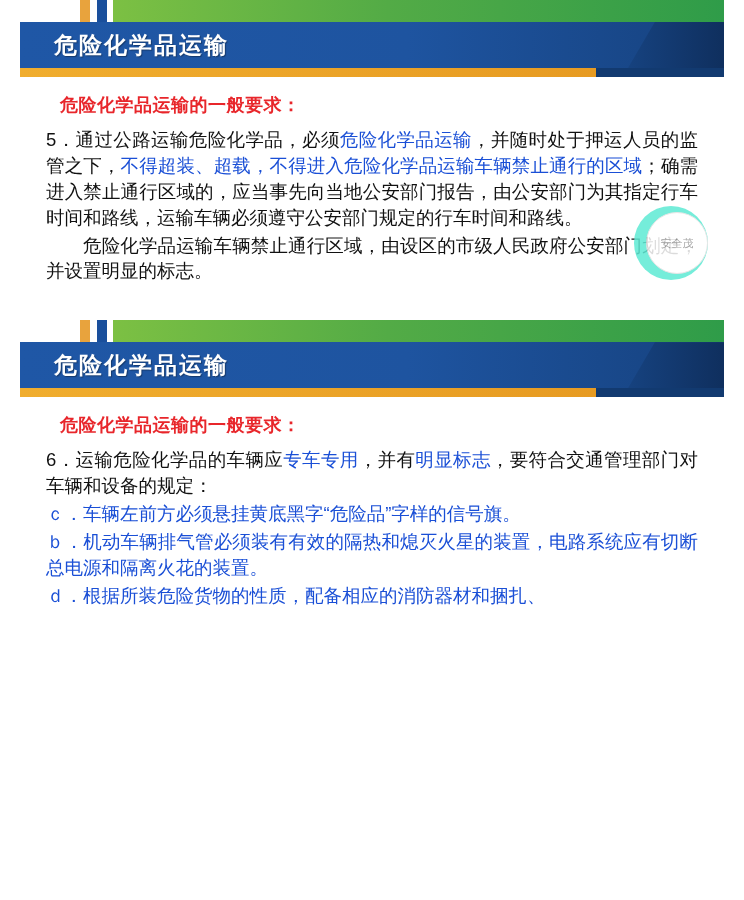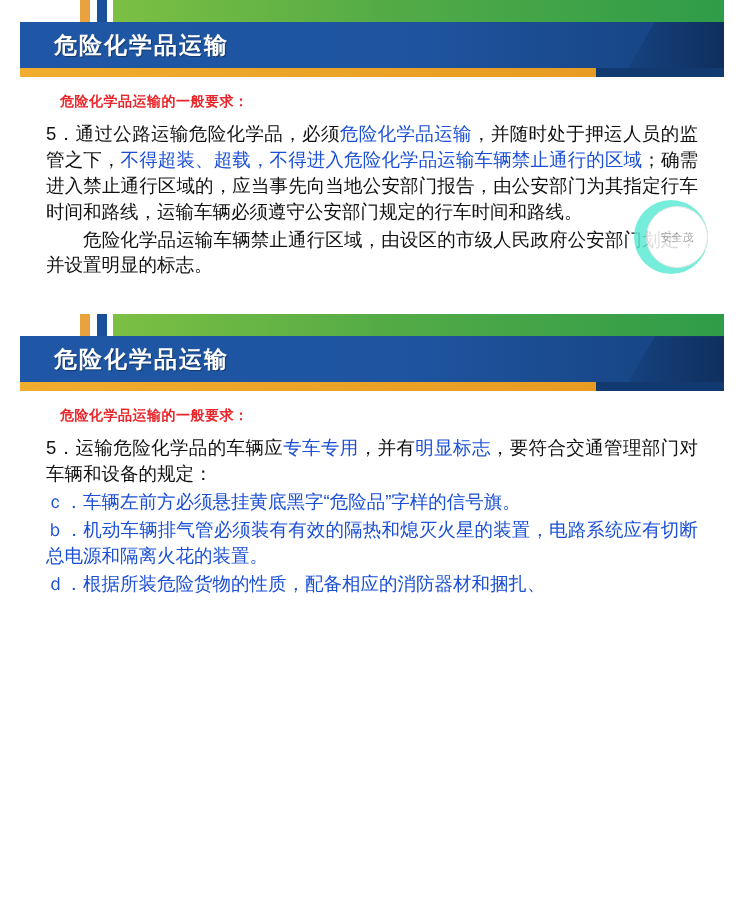--- a/index.html
+++ b/index.html
@@ -79,21 +79,21 @@
     width: 128px;
     background: #123a70;
   }
   
   .content {
     padding: 14px 26px 8px 26px;
     position: relative;
   }
   .section-head {
     color: #e8262b;
-    font-size: 14px;
+    font-size: 18px;
     font-weight: bold;
     margin: 2px 0 10px 14px;
     letter-spacing: 0.5px;
   }
   p.para {
     margin: 0 0 2px 0;
     font-size: 18.5px;
     line-height: 1.40;
     color: #111111;
     text-align: justify;
@@ -193,21 +193,21 @@
     </div>
 
     <div class="underbar">
       <div class="u-orange"></div>
       <div class="u-dark"></div>
     </div>
 
     <div class="content">
       <div class="section-head">危险化学品运输的一般要求：</div>
       <div id="body-1">
-          <p class="para"><span class="black">5．运输危险化学品的车辆应</span><span class="hl">专车专用</span><span class="black">，并有</span><span class="hl">明显标志</span><span class="black">，要符合交通管理部门对车辆和设备的规定：</span></p>
+          <p class="para"><span class="black">6．运输危险化学品的车辆应</span><span class="hl">专车专用</span><span class="black">，并有</span><span class="hl">明显标志</span><span class="black">，要符合交通管理部门对车辆和设备的规定：</span></p>
           <p class="para"><span class="hl">ｃ．车辆左前方必须悬挂黄底黑字“危险品”字样的信号旗。</span></p>
           <p class="para"><span class="hl">ｂ．机动车辆排气管必须装有有效的隔热和熄灭火星的装置，电路系统应有切断总电源和隔离火花的装置。</span></p>
           <p class="para"><span class="hl">ｄ．根据所装危险货物的性质，配备相应的消防器材和捆扎、</span></p>
         </div>
     </div>
   </div>
 
 </div>
 
 </body></html>

